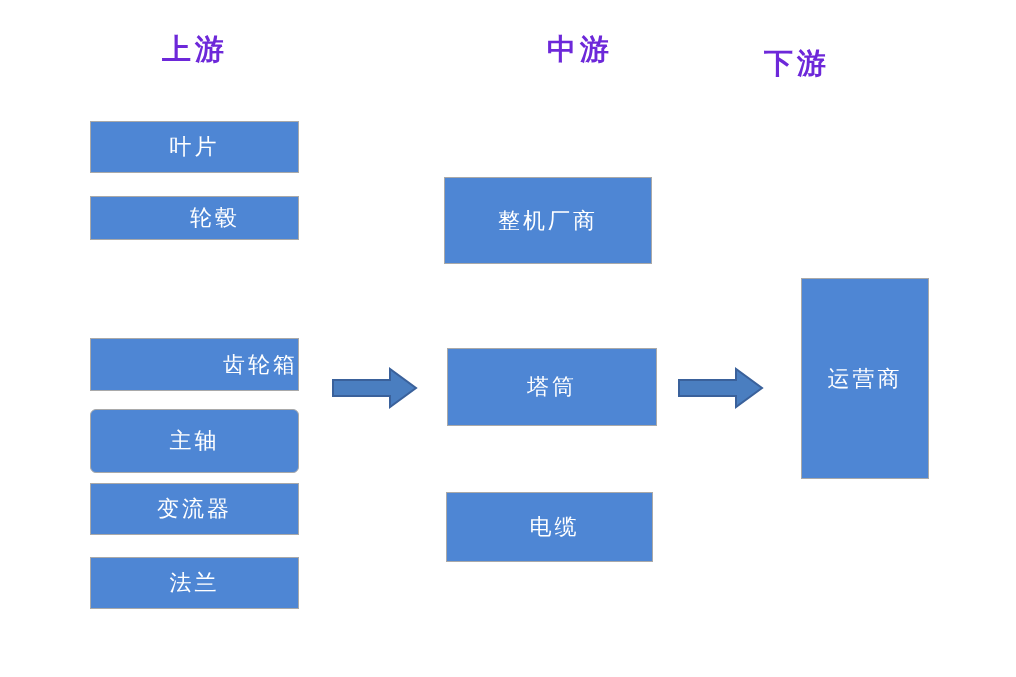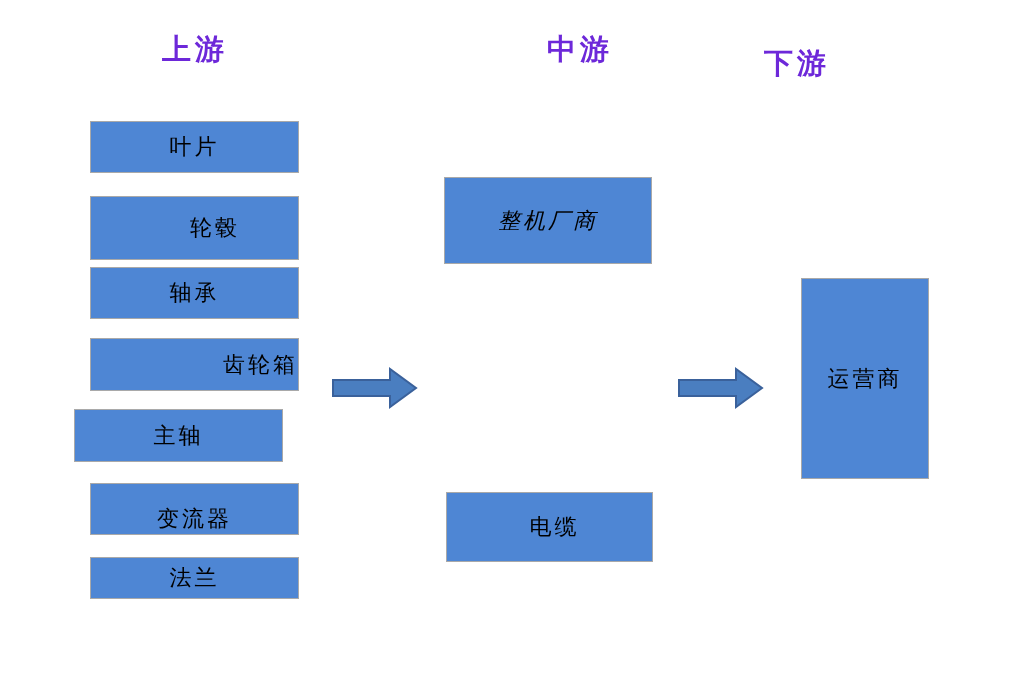--- a/index.html
+++ b/index.html
@@ -28,21 +28,21 @@
     position: absolute;
     background: #4e86d4;
     border: 1px solid #a9a9a9;
     display: flex;
     align-items: center;
     justify-content: center;
     box-sizing: border-box;
   }
   .box span {
     font-size: 22px;
-    color: #000000;
+    color: #ffffff;
     letter-spacing: 3px;
     white-space: nowrap;
   }
   .arrow {
     position: absolute;
     width: 86px;
     height: 44px;
   }
   .arrow polygon {
     stroke: #3a619b;
@@ -55,41 +55,41 @@
 
 <div class="canvas">
 
   <div class="col-title" style="left:140px; top:30px; width:110px;">上游</div>
   <div class="col-title" style="left:525px; top:30px; width:110px;">中游</div>
   <div class="col-title" style="left:742px; top:30px; width:110px;margin-top:14px;">下游</div>
 
   <div class="box" style="left:90px; top:121px; width:209px; height:52px;">
     <span>叶片</span>
   </div>
-  <div class="box" style="left:90px; top:196px; width:209px; height:64px;padding-left:41px;">
+  <div class="box" style="left:90px; top:196px; width:209px; height:44px;padding-left:41px;">
     <span>轮毂</span>
-  </div>
-  <div class="box" style="left:90px; top:267px; width:209px; height:52px;">
-    <span>轴承</span>
   </div>
   <div class="box" style="left:90px; top:338px; width:209px; height:53px;justify-content:flex-end;">
     <span>齿轮箱</span>
   </div>
-  <div class="box" style="left:74px; top:409px; width:209px; height:53px;">
+  <div class="box" style="left:90px; top:409px; width:209px; height:64px;border-radius:6px;">
     <span>主轴</span>
   </div>
-  <div class="box" style="left:90px; top:483px; width:209px; height:52px;align-items:flex-end;">
+  <div class="box" style="left:90px; top:483px; width:209px; height:52px;">
     <span>变流器</span>
   </div>
-  <div class="box" style="left:90px; top:557px; width:209px; height:42px;">
+  <div class="box" style="left:90px; top:557px; width:209px; height:52px;">
     <span>法兰</span>
   </div>
 
-  <div class="box" style="left:444px; top:177px; width:208px; height:87px;font-style:italic;">
+  <div class="box" style="left:444px; top:177px; width:208px; height:87px;">
     <span>整机厂商</span>
+  </div>
+  <div class="box" style="left:447px; top:348px; width:210px; height:78px;">
+    <span>塔筒</span>
   </div>
   <div class="box" style="left:446px; top:492px; width:207px; height:70px;padding-left:10px;">
     <span>电缆</span>
   </div>
 
   <div class="box" style="left:773px; top:278px; width:128px; height:201px;margin-left:28px;">
     <span>运营商</span>
   </div>
 
   <svg class="arrow" style="left:332px; top:366px;" viewBox="0 0 86 44">

